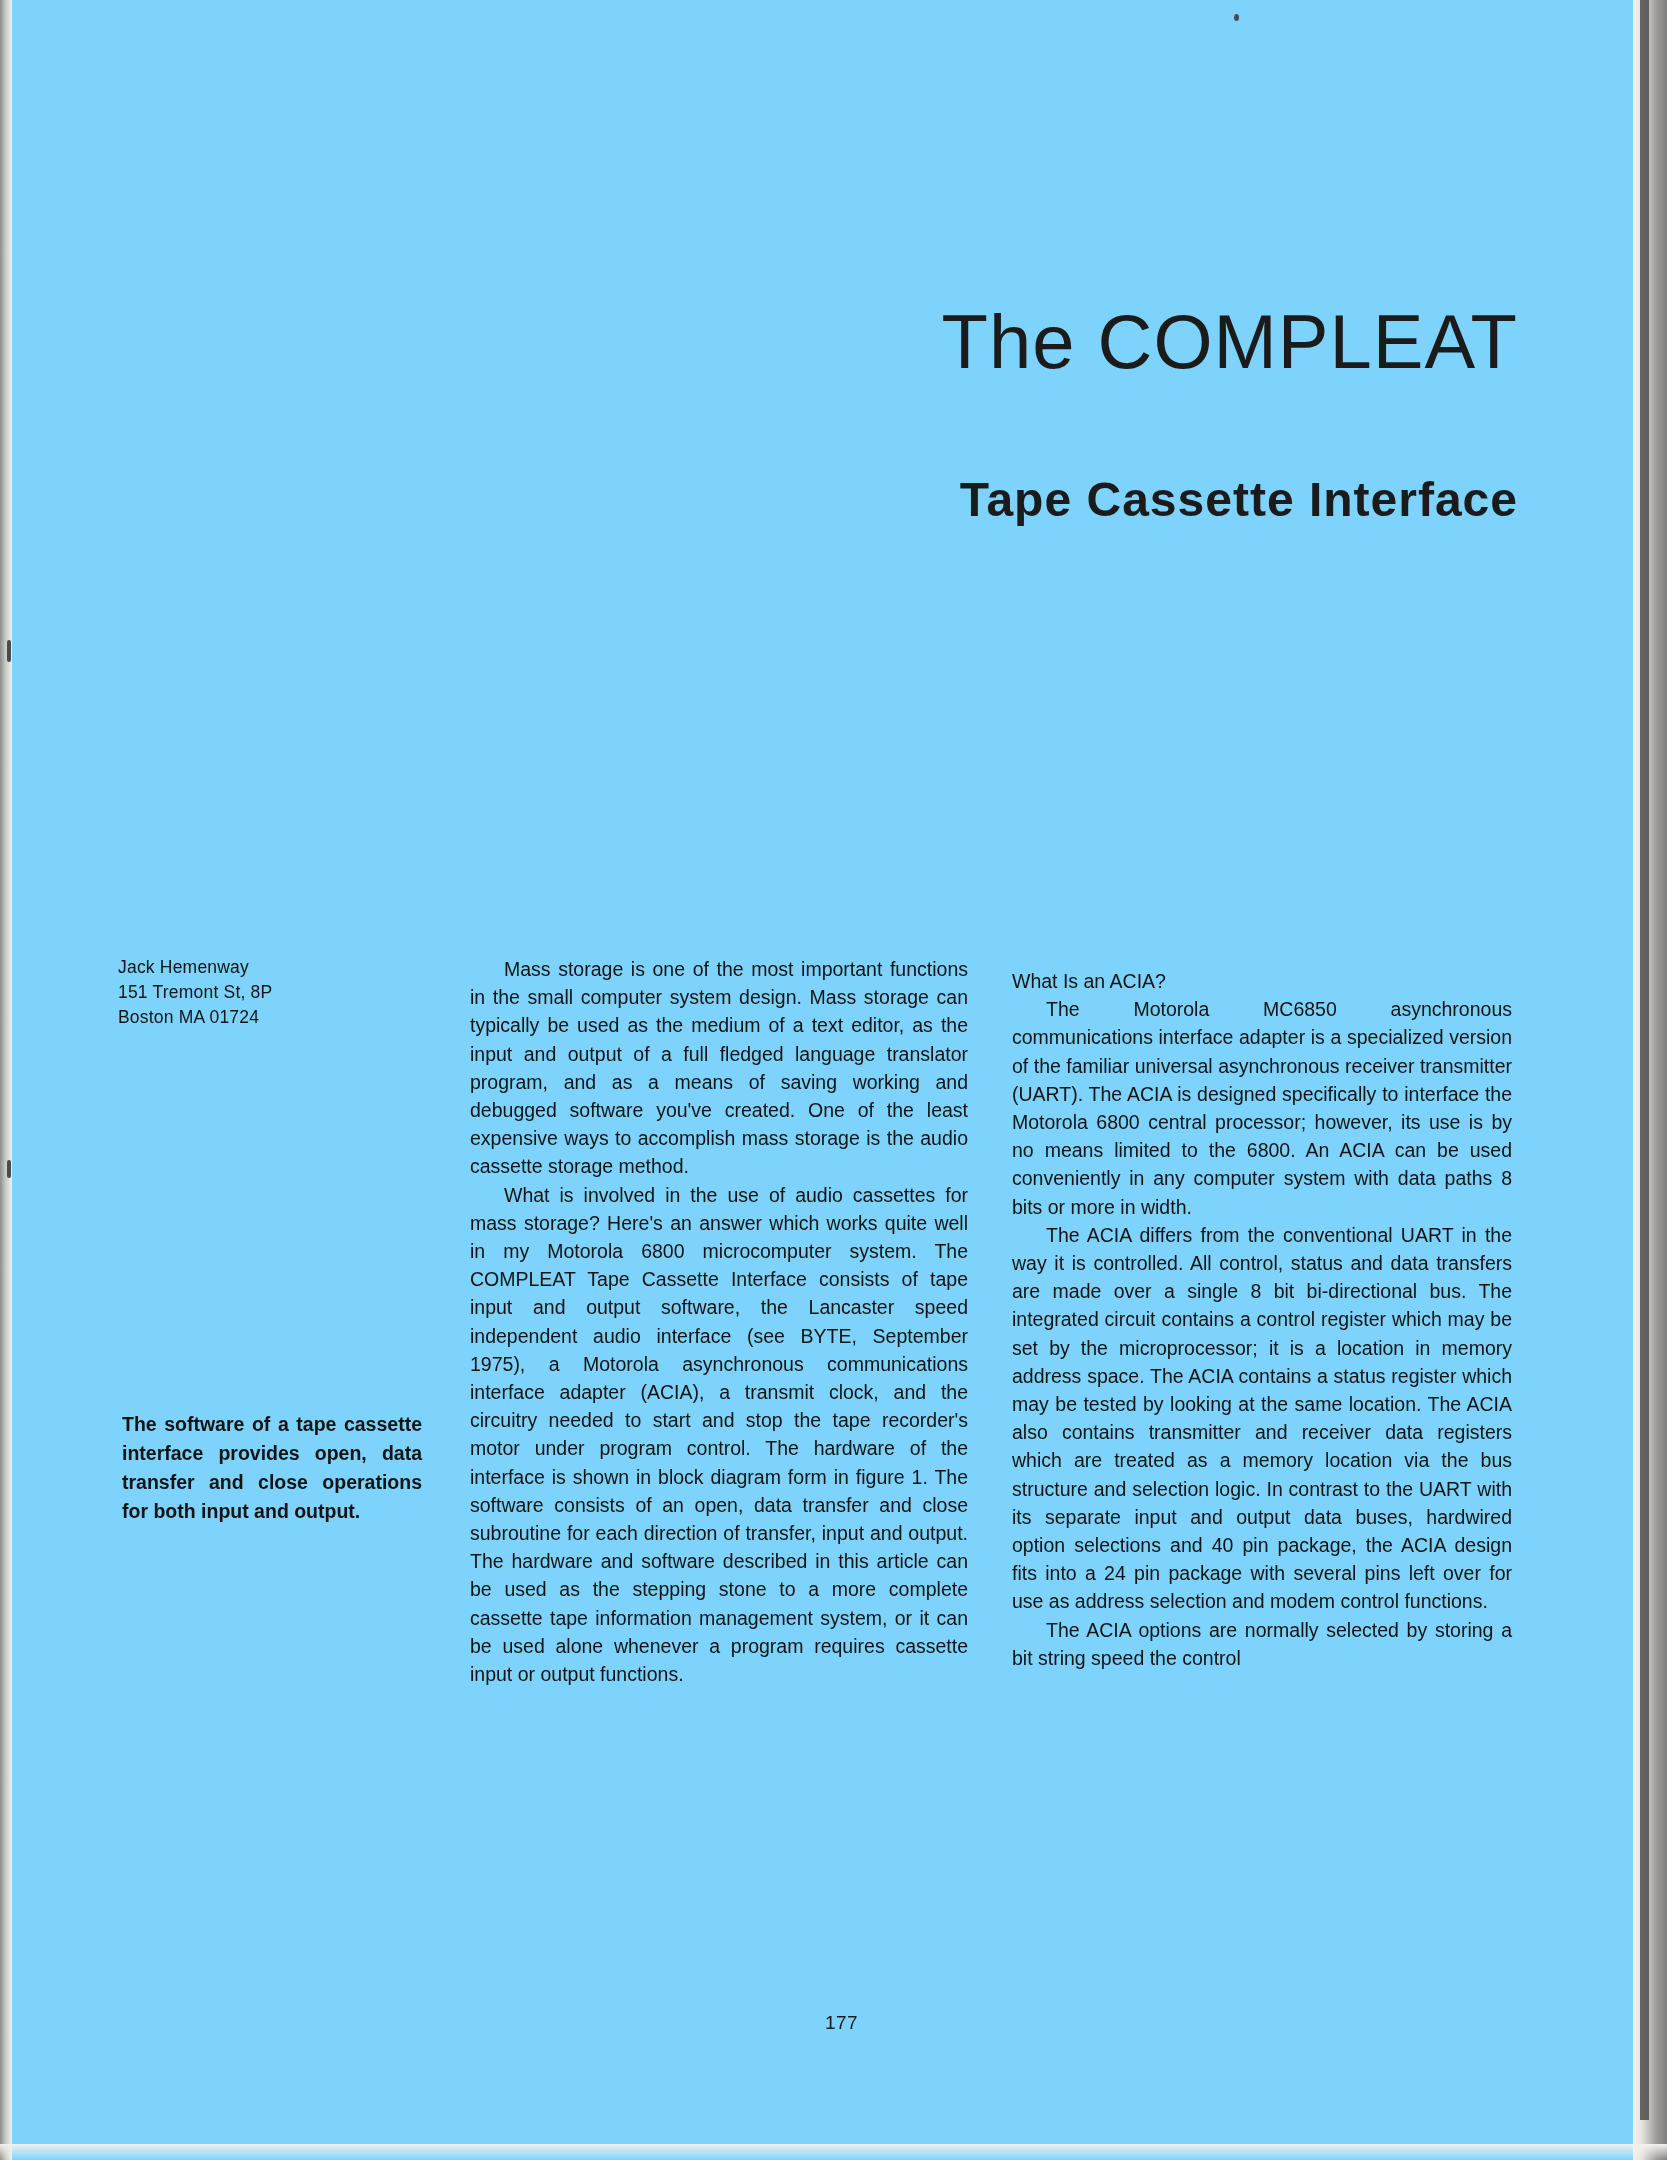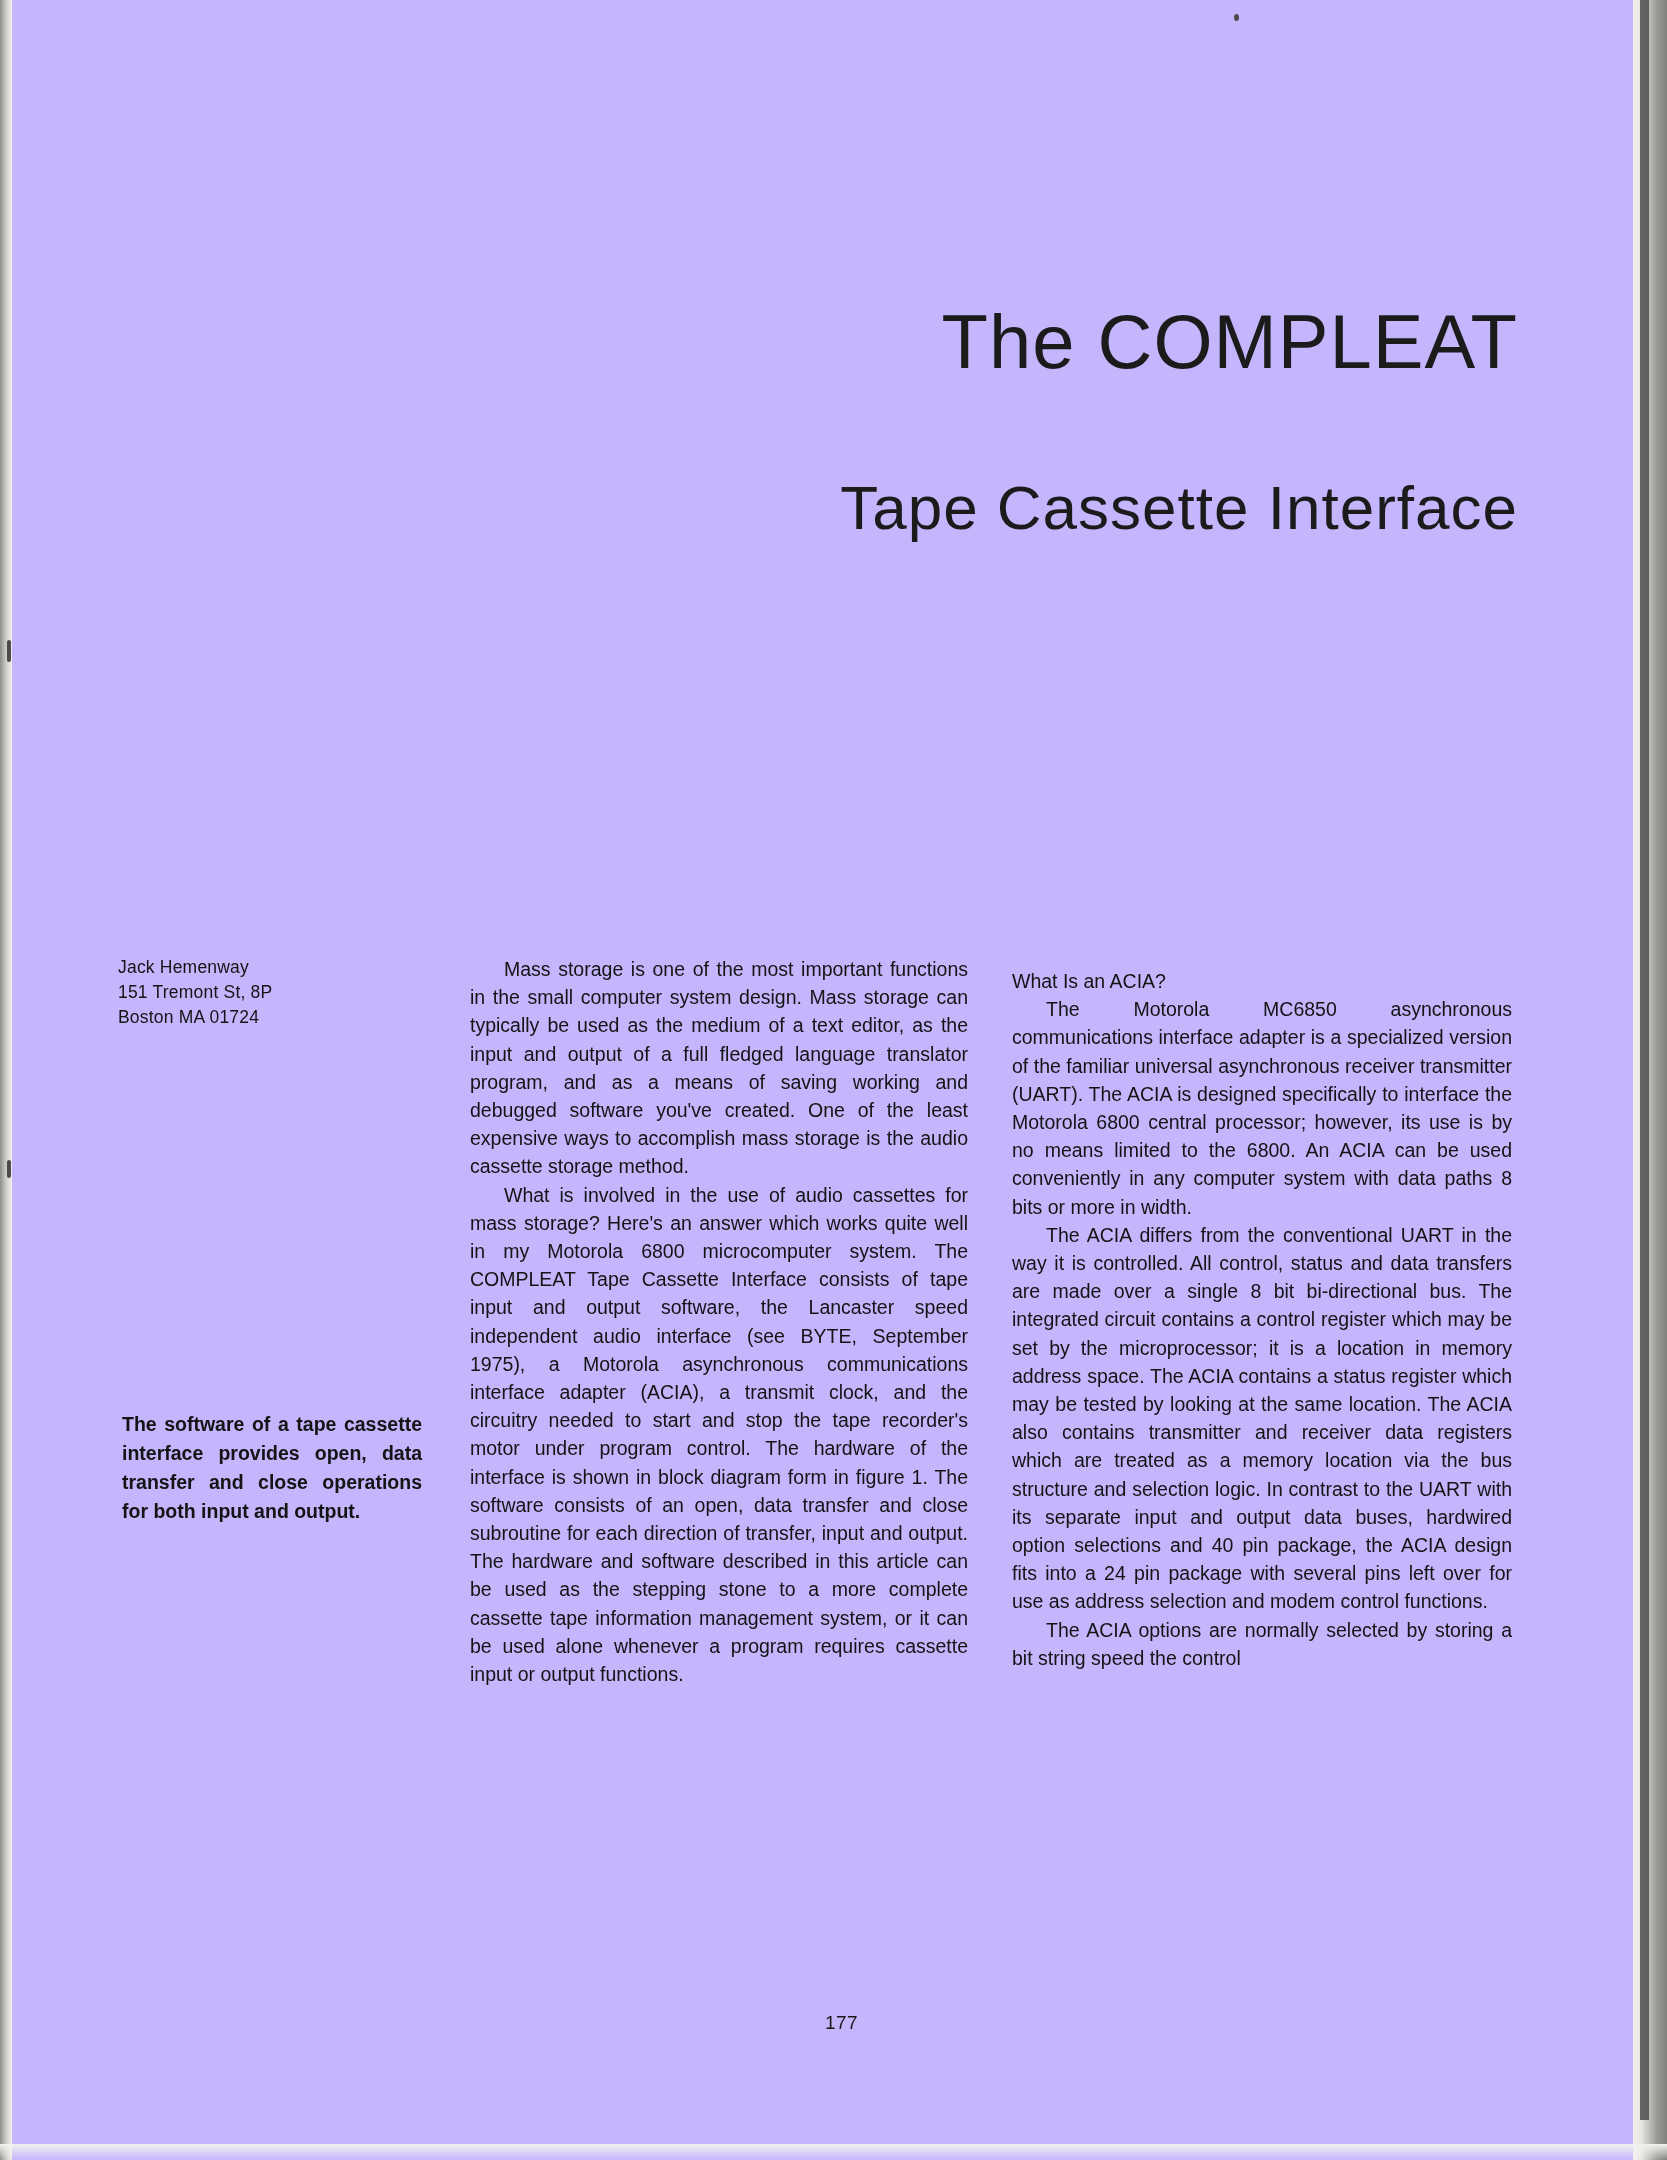--- a/index.html
+++ b/index.html
@@ -10,21 +10,21 @@
   body {
     width: 1667px;
     height: 2160px;
     overflow: hidden;
     font-family: "Liberation Sans", sans-serif;
   }
   .page {
     position: relative;
     width: 1667px;
     height: 2160px;
-    background: #c4b5fd;
+    background: #7dd3fc;
     box-sizing: border-box;
   }
   
   .edge-left {
     position: absolute;
     left: 0; top: 0;
     width: 12px; height: 2160px;
     background: linear-gradient(to right, #8d8d8a 0%, #c9c7c1 45%, #f2f1ed 100%);
   }
   .edge-right {
@@ -64,23 +64,23 @@
   .title-line1 {
     font-family: "Liberation Sans", sans-serif;
     font-size: 76px;
     letter-spacing: 1px;
     font-weight: 400;
     line-height: 1.1;
     padding-right: 22px;
   }
   .title-line2 {
     font-family: "Liberation Sans", sans-serif;
-    font-size: 62px;
+    font-size: 48px;
     letter-spacing: 1px;
-    font-weight: 400;
+    font-weight: 700;
     line-height: 1.1;
     margin-top: 90px;
     padding-right: 22px;
   }
 
   
   .columns {
     position: absolute;
     left: 118px;
     top: 955px;

